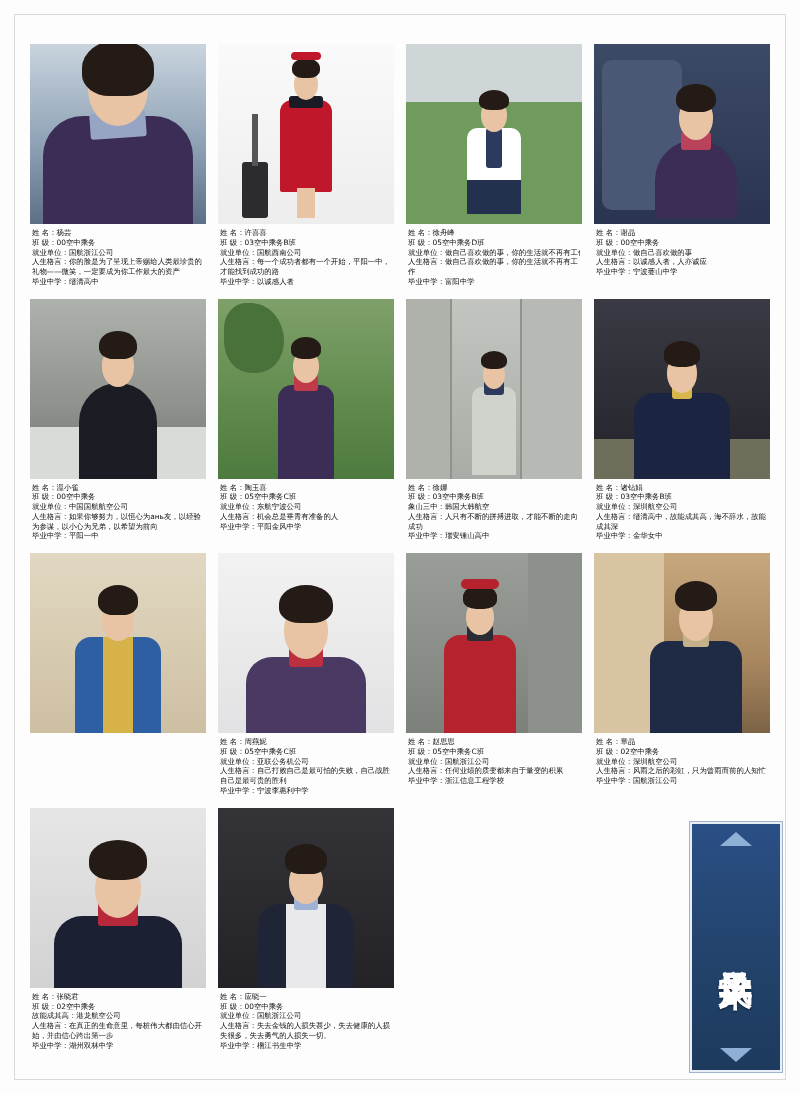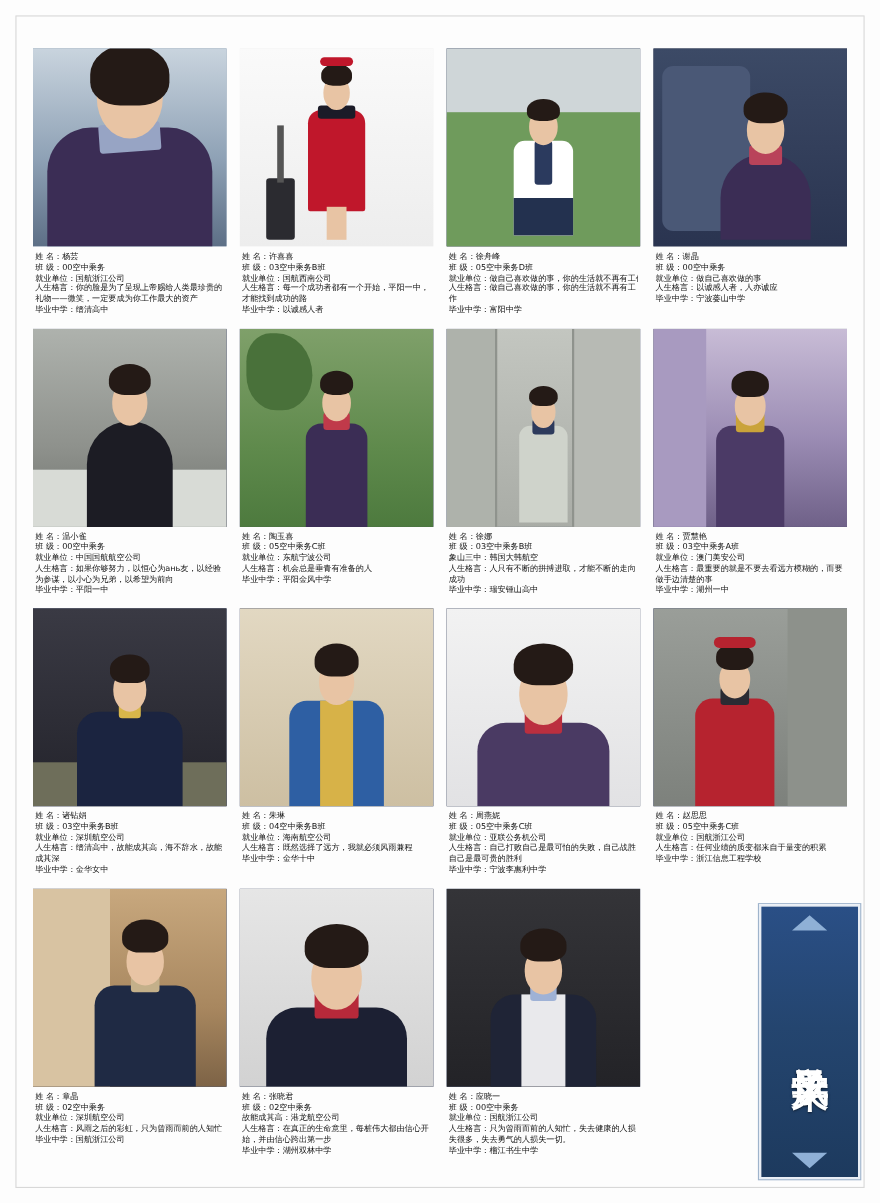--- a/index.html
+++ b/index.html
@@ -280,39 +280,20 @@
       </div>
       <div class="info">
         <div class="row">姓 名：徐娜</div>
         <div class="row">班 级：03空中乘务B班</div>
         <div class="row">象山三中：韩国大韩航空</div>
         <div class="bio">人生格言：人只有不断的拼搏进取，才能不断的走向成功</div>
         <div class="row">毕业中学：瑞安锺山高中</div>
       </div>
     </div>
 
-    <div class="card">
-      <div class="photo">
-        <div class="sky" style="background:linear-gradient(180deg,#c8bcd6 0%,#9b8cb4 55%,#6f6188 100%)"></div>
-        <div style="position:absolute;left:0;top:0;width:48px;height:180px;background:#a89ac0"></div>
-        <div class="figure" style="width:176px;height:180px;">
-          <div class="body" style="width:62px;height:92px;bottom:0;background:#4b3a66;border-radius:14px 14px 0 0"></div>
-          <div class="scarf" style="width:26px;height:18px;bottom:86px;background:#caa33a"></div>
-          <div class="head" style="width:28px;height:34px;bottom:92px"></div>
-          <div class="hair" style="width:34px;height:24px;bottom:118px"></div>
-        </div>
-      </div>
-      <div class="info">
-        <div class="row">姓 名：贾慧艳</div>
-        <div class="row">班 级：03空中乘务A班</div>
-        <div class="row">就业单位：澳门美安公司</div>
-        <div class="bio">人生格言：最重要的就是不要去看远方模糊的，而要做手边清楚的事</div>
-        <div class="row">毕业中学：湖州一中</div>
-      </div>
-    </div>
 
     <div class="card">
       <div class="photo">
         <div class="sky" style="background:linear-gradient(180deg,#3a3a44 0%,#23232b 100%)"></div>
         <div style="position:absolute;left:0;bottom:0;width:176px;height:40px;background:#6e6e5a"></div>
         <div class="figure" style="width:176px;height:180px;">
           <div class="body" style="width:96px;height:86px;bottom:0;background:#1b2440;border-radius:20px 20px 0 0"></div>
           <div class="scarf" style="width:20px;height:14px;bottom:80px;background:#d8b64a"></div>
           <div class="head" style="width:30px;height:38px;bottom:86px"></div>
           <div class="hair" style="width:36px;height:26px;bottom:112px"></div>
@@ -330,27 +311,20 @@
     <div class="card">
       <div class="photo">
         <div class="sky" style="background:linear-gradient(180deg,#e2d8c2 0%,#cdbfa2 100%)"></div>
         <div class="figure" style="width:176px;height:180px;">
           <div class="body" style="width:86px;height:96px;bottom:0;background:#2e5fa3;border-radius:16px 16px 0 0"></div>
           <div style="position:absolute;left:50%;transform:translateX(-50%);bottom:0;width:30px;height:96px;background:#d7b248"></div>
           <div class="head" style="width:32px;height:40px;bottom:92px"></div>
           <div class="hair" style="width:40px;height:30px;bottom:118px"></div>
         </div>
       </div>
-      <div class="info">
-        <div class="row">姓 名：朱琳</div>
-        <div class="row">班 级：04空中乘务B班</div>
-        <div class="row">就业单位：海南航空公司</div>
-        <div class="bio">人生格言：既然选择了远方，我就必须风雨兼程</div>
-        <div class="row">毕业中学：金华十中</div>
-      </div>
     </div>
 
     <div class="card">
       <div class="photo">
         <div class="sky" style="background:linear-gradient(180deg,#f2f2f2 0%,#e2e2e4 100%)"></div>
         <div class="figure" style="width:176px;height:180px;">
           <div class="body" style="width:120px;height:76px;bottom:0;background:#4a3a63;border-radius:26px 26px 0 0"></div>
           <div class="scarf" style="width:34px;height:22px;bottom:66px;background:#bb2f3f"></div>
           <div class="head" style="width:44px;height:54px;bottom:74px"></div>
           <div class="hair" style="width:54px;height:38px;bottom:110px"></div>
@@ -433,21 +407,21 @@
           <div style="position:absolute;left:50%;transform:translateX(-50%);bottom:0;width:40px;height:84px;background:#e9e9ec"></div>
           <div class="scarf" style="width:24px;height:16px;bottom:78px;background:#9fb2d6"></div>
           <div class="head" style="width:34px;height:42px;bottom:84px"></div>
           <div class="hair" style="width:42px;height:30px;bottom:114px"></div>
         </div>
       </div>
       <div class="info">
         <div class="row">姓 名：应晓一</div>
         <div class="row">班 级：00空中乘务</div>
         <div class="row">就业单位：国航浙江公司</div>
-        <div class="bio">人生格言：只为曾雨而前的人知忙，失去健康的人损失很多，失去勇气的人损失一切。</div>
+        <div class="bio">人生格言：失去金钱的人损失甚少，失去健康的人损失很多，失去勇气的人损失一切。</div>
         <div class="row">毕业中学：榴江书生中学</div>
       </div>
     </div>
 
   </div>
 
   <div class="banner">
     <div class="arrow up"></div>
     <div class="txt">学子风采</div>
     <div class="arrow down"></div>

